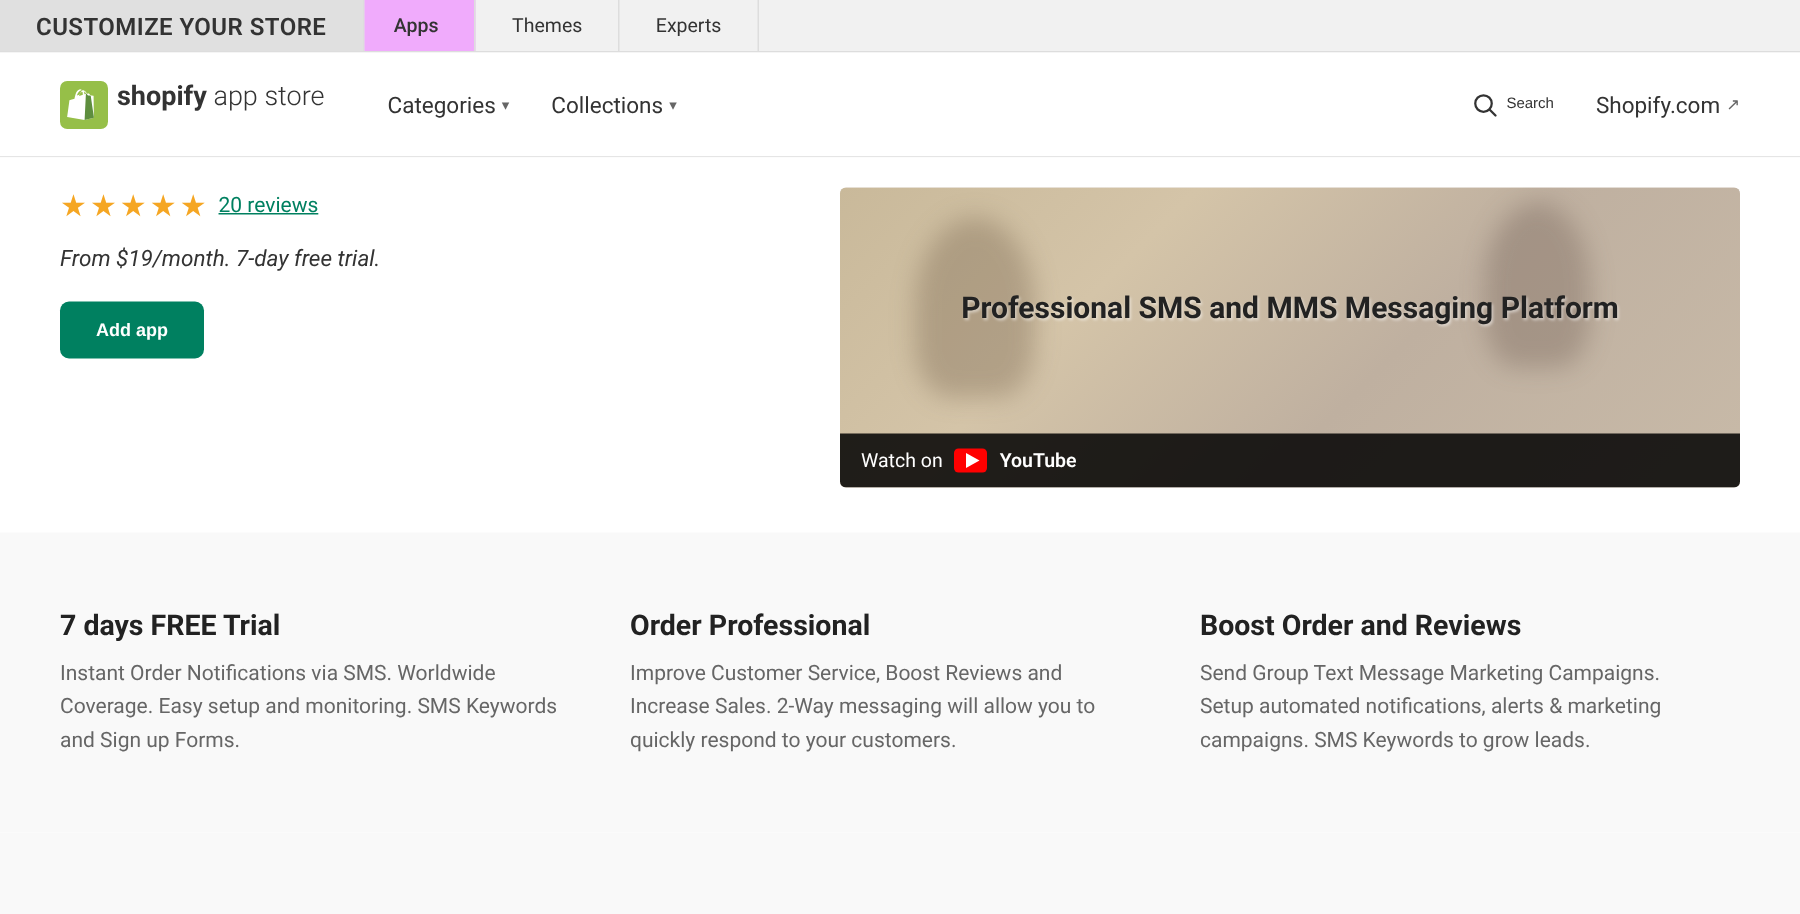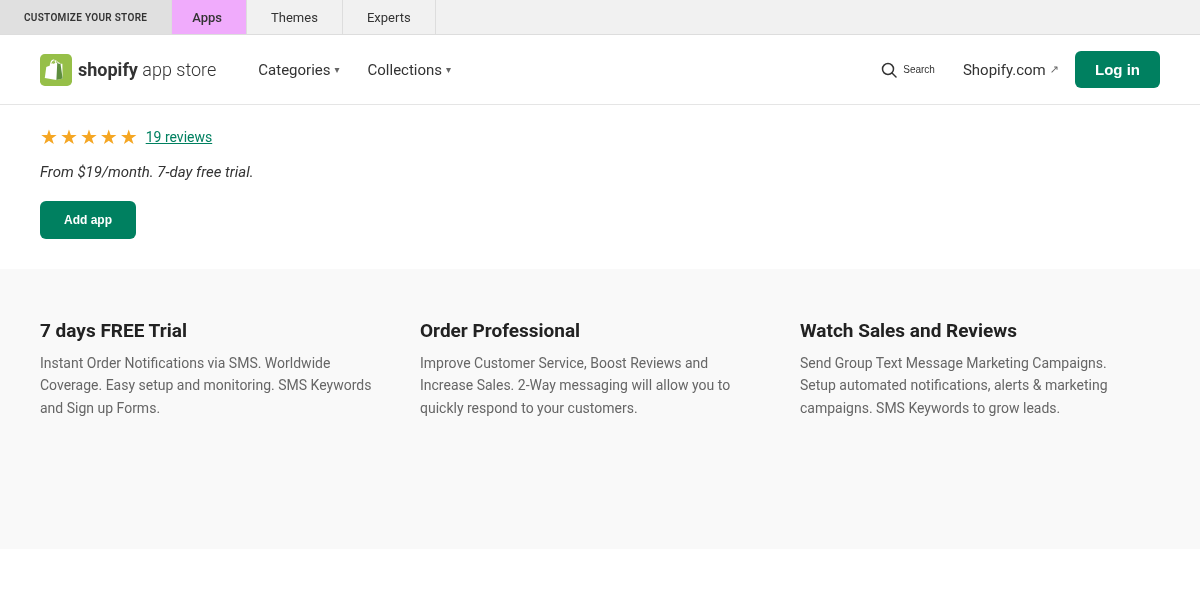--- a/index.html
+++ b/index.html
@@ -22,36 +22,36 @@
       border-right: 1px solid #ddd;
     }
     .top-nav-item.active {
       background: #f0abfc;
       font-weight: 500;
       padding-left: 20px;
     }
     .top-nav-item:first-child {
       background: #e0e0e0;
       font-weight: 600;
-      font-size: 10px;
+      font-size: 16px;
       letter-spacing: 0.3px;
     }
 
     
     .header {
       display: flex;
       align-items: center;
       padding: 0 40px;
       height: 70px;
       border-bottom: 1px solid #e5e5e5;
       background: #fff;
     }
     .logo {
       display: flex;
-      align-items: center;
+      align-items: flex-start;
       gap: 6px;
       margin-right: 30px;
       text-decoration: none;
     }
     .logo-icon {
       width: 32px;
       height: 32px;
     }
     .logo-text {
       font-size: 18px;
@@ -318,63 +318,79 @@
       <svg width="16" height="16" viewBox="0 0 16 16" fill="none">
         <circle cx="7" cy="7" r="5.5" stroke="#333" stroke-width="1.5"></circle>
         <line x1="11" y1="11" x2="15" y2="15" stroke="#333" stroke-width="1.5" stroke-linecap="round"></line>
       </svg>
       <span>Search</span>
     </button>
     <a class="shopify-link">
       <span>Shopify.com</span>
       <span style="font-size:11px; color:#666;">↗</span>
     </a>
-    <button class="login-btn">
-      <span>Log in</span>
-    </button>
   </div>
 </header>
 
 <main class="main-content">
 
   <section class="app-detail">
     <div class="app-info">
       <div class="rating-row">
         <div class="stars">
           <span class="star">★</span>
           <span class="star">★</span>
           <span class="star">★</span>
           <span class="star">★</span>
           <span class="star">★</span>
         </div>
         <a class="reviews-link">
-          <span>19 reviews</span>
+          <span>20 reviews</span>
         </a>
       </div>
       <p class="pricing">
         <span>From $19/month. 7-day free trial.</span>
       </p>
       <button class="add-app-btn">
         <span>Add app</span>
       </button>
     </div>
 
+    <div class="video-container">
+
+      <div style="position:absolute;inset:0;background:linear-gradient(135deg,#c9b99a 0%,#d4c4a8 30%,#bfb0a0 60%,#c8baa8 100%);"></div>
+
+      <div style="position:absolute;top:20px;left:50px;width:80px;height:120px;background:rgba(100,80,60,0.3);border-radius:50% 50% 30% 30%;filter:blur(8px);"></div>
+      <div style="position:absolute;top:10px;right:100px;width:70px;height:110px;background:rgba(80,60,50,0.25);border-radius:50% 50% 30% 30%;filter:blur(8px);"></div>
+      <div class="video-title-overlay">
+        <span class="video-title-text">Professional SMS and MMS Messaging Platform</span>
+      </div>
+      <div class="video-overlay">
+        <span class="watch-on">Watch on</span>
+        <div class="youtube-logo">
+          <div class="yt-icon">
+            <div class="yt-play"></div>
+          </div>
+          <span style="color:#fff;font-size:13px;font-weight:600;margin-left:4px;">YouTube</span>
+        </div>
+      </div>
+    </div>
   </section>
 
   <section class="features-section">
     <div class="features-grid">
       <div class="feature-item">
         <h3 class="feature-title">7 days FREE Trial</h3>
         <p class="feature-desc">Instant Order Notifications via SMS. Worldwide Coverage. Easy setup and monitoring. SMS Keywords and Sign up Forms.</p>
       </div>
       <div class="feature-item">
         <h3 class="feature-title">Order Professional</h3>
         <p class="feature-desc">Improve Customer Service, Boost Reviews and Increase Sales. 2-Way messaging will allow you to quickly respond to your customers.</p>
       </div>
       <div class="feature-item">
-        <h3 class="feature-title">Watch Sales and Reviews</h3>
+        <h3 class="feature-title">Boost Order and Reviews</h3>
         <p class="feature-desc">Send Group Text Message Marketing Campaigns. Setup automated notifications, alerts &amp; marketing campaigns. SMS Keywords to grow leads.</p>
       </div>
     </div>
   </section>
 
   <div class="bottom-spacer"></div>
 </main>
 
 </body></html>

